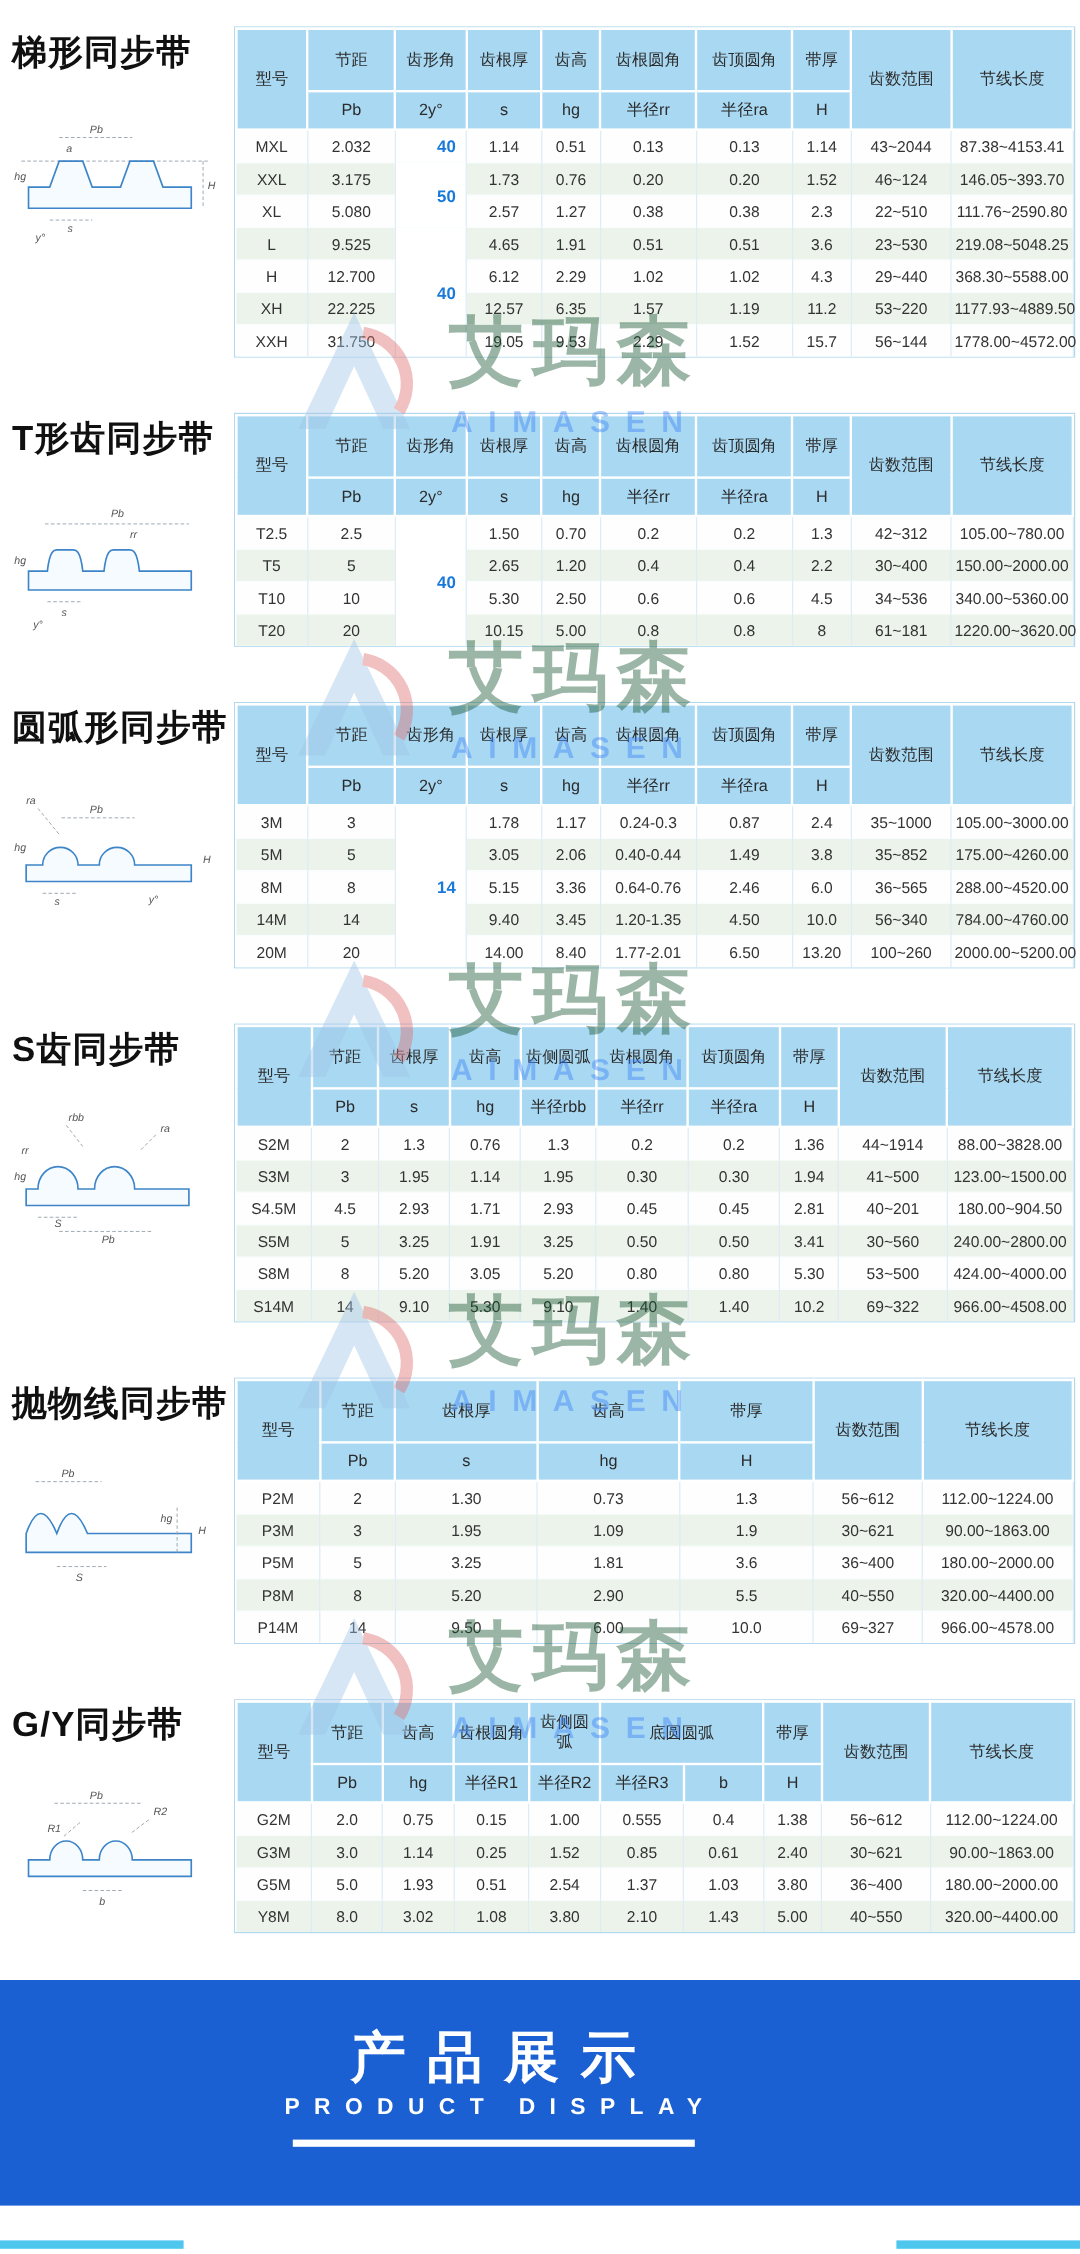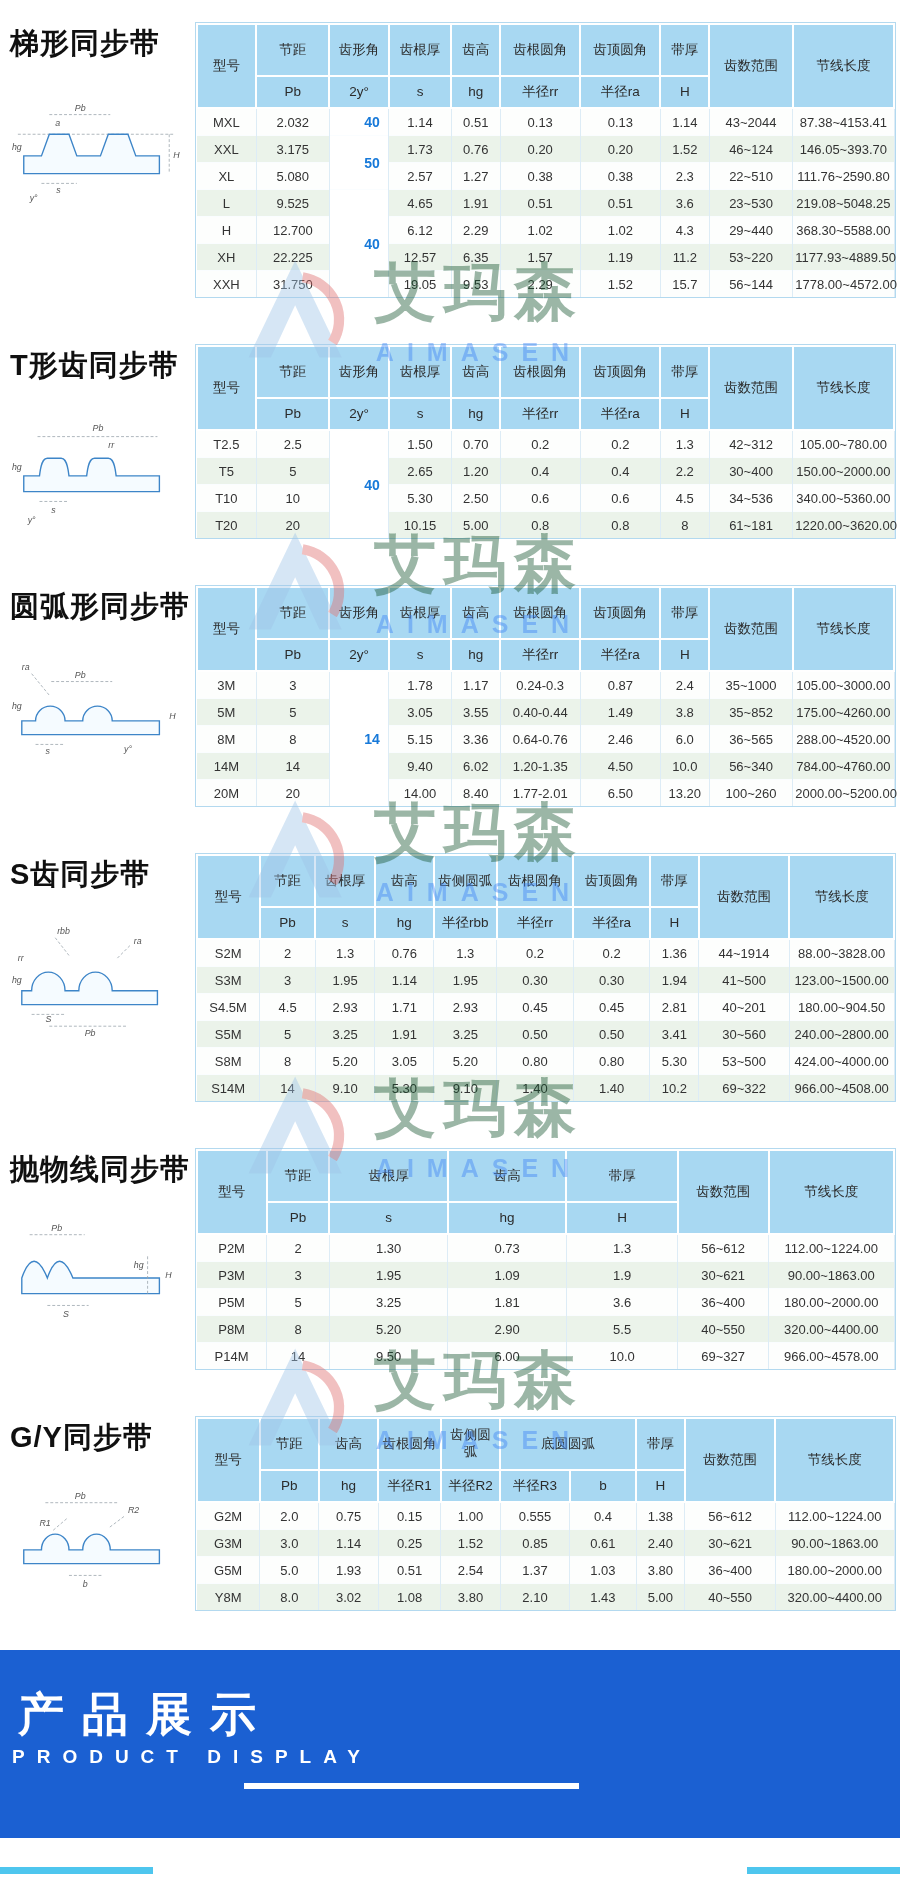--- a/index.html
+++ b/index.html
@@ -31,21 +31,21 @@
   tbody tr:nth-child(even) td { background:#ebf3ea; }
   table.spec-table td.angle { background:#ffffff !important; color:#1779d9; font-weight:bold; font-size:14px;padding-left:28px; }
 
   .watermark { position:absolute; left:238px; display:flex; align-items:center; opacity:0.42; pointer-events:none; z-index:5; }
   .wm-logo { width:118px; height:112px; }
   .wm-text { margin-left:18px; text-align:center; }
   .wm-cn { font-size:62px; letter-spacing:8px; color:#14532d; font-weight:bold; }
   .wm-en { margin-top:4px; font-size:25px; letter-spacing:13px; color:#3b82f6; font-weight:bold; }
 
   .banner { position:absolute; left:0; top:1650px; width:900px; height:188px; background:#1b60d2; z-index:8; }
-  .banner-inner { padding-top:34px; padding-right:78px; }
+  .banner-inner { text-align:center; padding-top:34px; padding-right:78px; }
   .banner-title { color:#fff; font-size:46px; font-weight:bold; letter-spacing:18px; text-indent:18px; }
   .banner-sub { margin-top:0; color:#fff; font-size:19px; font-weight:bold; letter-spacing:12px; text-indent:12px; }
   .banner-bar { width:335px; height:6px; background:#fff; margin:15px auto 0; }
   .edge-line { position:absolute; top:1867px; width:153px; height:7px; background:#4ec6ee; z-index:9; }
   .edge-line.left { left:0; }
   .edge-line.right { left:747px; }
 </style>
 </head>
 <body>
 
@@ -357,21 +357,21 @@
                 <td>0.24-0.3</td>
                 <td>0.87</td>
                 <td>2.4</td>
                 <td>35~1000</td>
                 <td>105.00~3000.00</td>
               </tr>
               <tr>
                 <td>5M</td>
                 <td>5</td>
                 <td>3.05</td>
-                <td>3.55</td>
+                <td>2.06</td>
                 <td>0.40-0.44</td>
                 <td>1.49</td>
                 <td>3.8</td>
                 <td>35~852</td>
                 <td>175.00~4260.00</td>
               </tr>
               <tr>
                 <td>8M</td>
                 <td>8</td>
                 <td>5.15</td>
@@ -379,21 +379,21 @@
                 <td>0.64-0.76</td>
                 <td>2.46</td>
                 <td>6.0</td>
                 <td>36~565</td>
                 <td>288.00~4520.00</td>
               </tr>
               <tr>
                 <td>14M</td>
                 <td>14</td>
                 <td>9.40</td>
-                <td>6.02</td>
+                <td>3.45</td>
                 <td>1.20-1.35</td>
                 <td>4.50</td>
                 <td>10.0</td>
                 <td>56~340</td>
                 <td>784.00~4760.00</td>
               </tr>
               <tr>
                 <td>20M</td>
                 <td>20</td>
                 <td>14.00</td>

